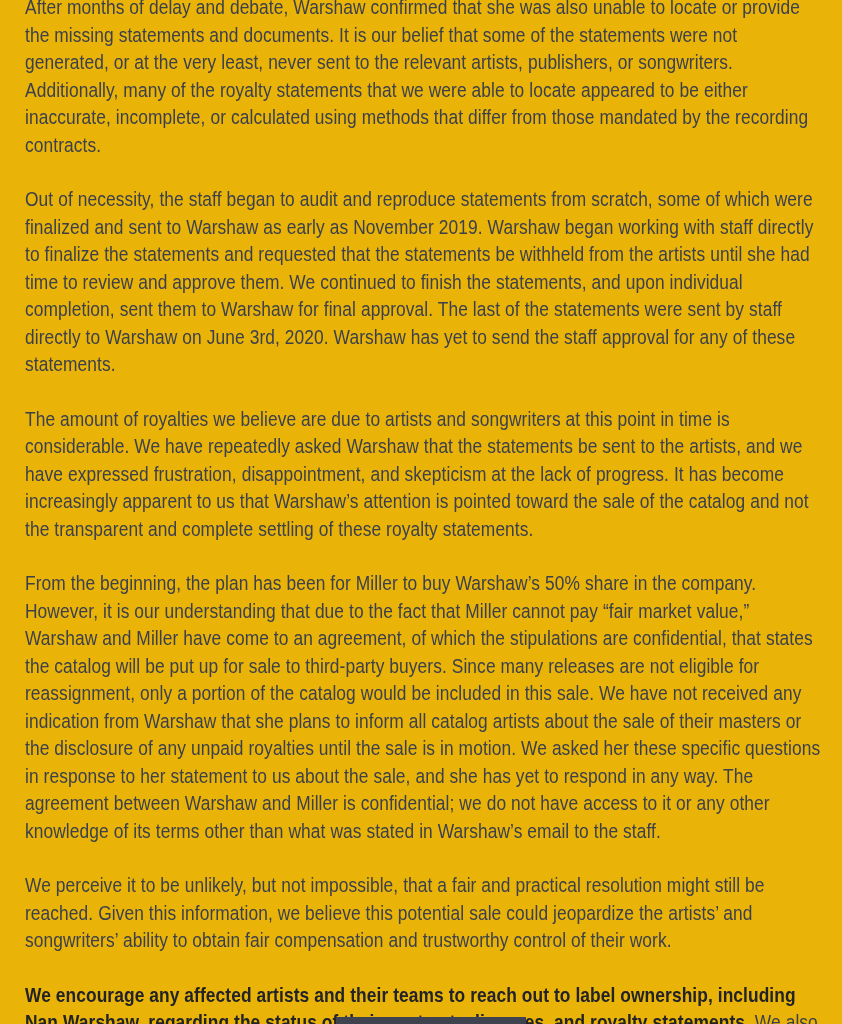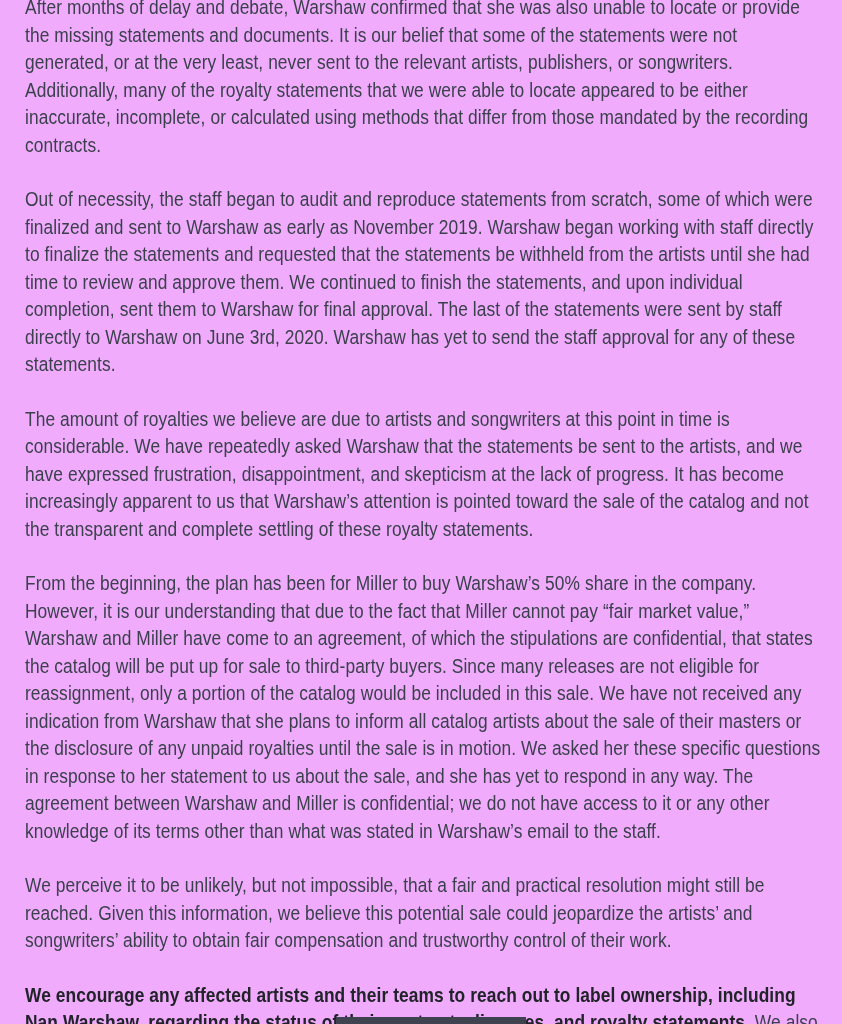--- a/index.html
+++ b/index.html
@@ -4,21 +4,21 @@
 <style>
   html, body {
     margin: 0;
     padding: 0;
     background: #ffffff;
   }
   .page {
     position: relative;
     width: 842px;
     height: 1024px;
-    background: #f0abfc;
+    background: #eab308;
     overflow: hidden;
   }
   .content {
     position: absolute;
     top: -7px;
     left: 25px;
     width: 940px;               
     transform: scaleX(0.847);   
     transform-origin: 0 0;
     font-family: "Liberation Sans", sans-serif;

